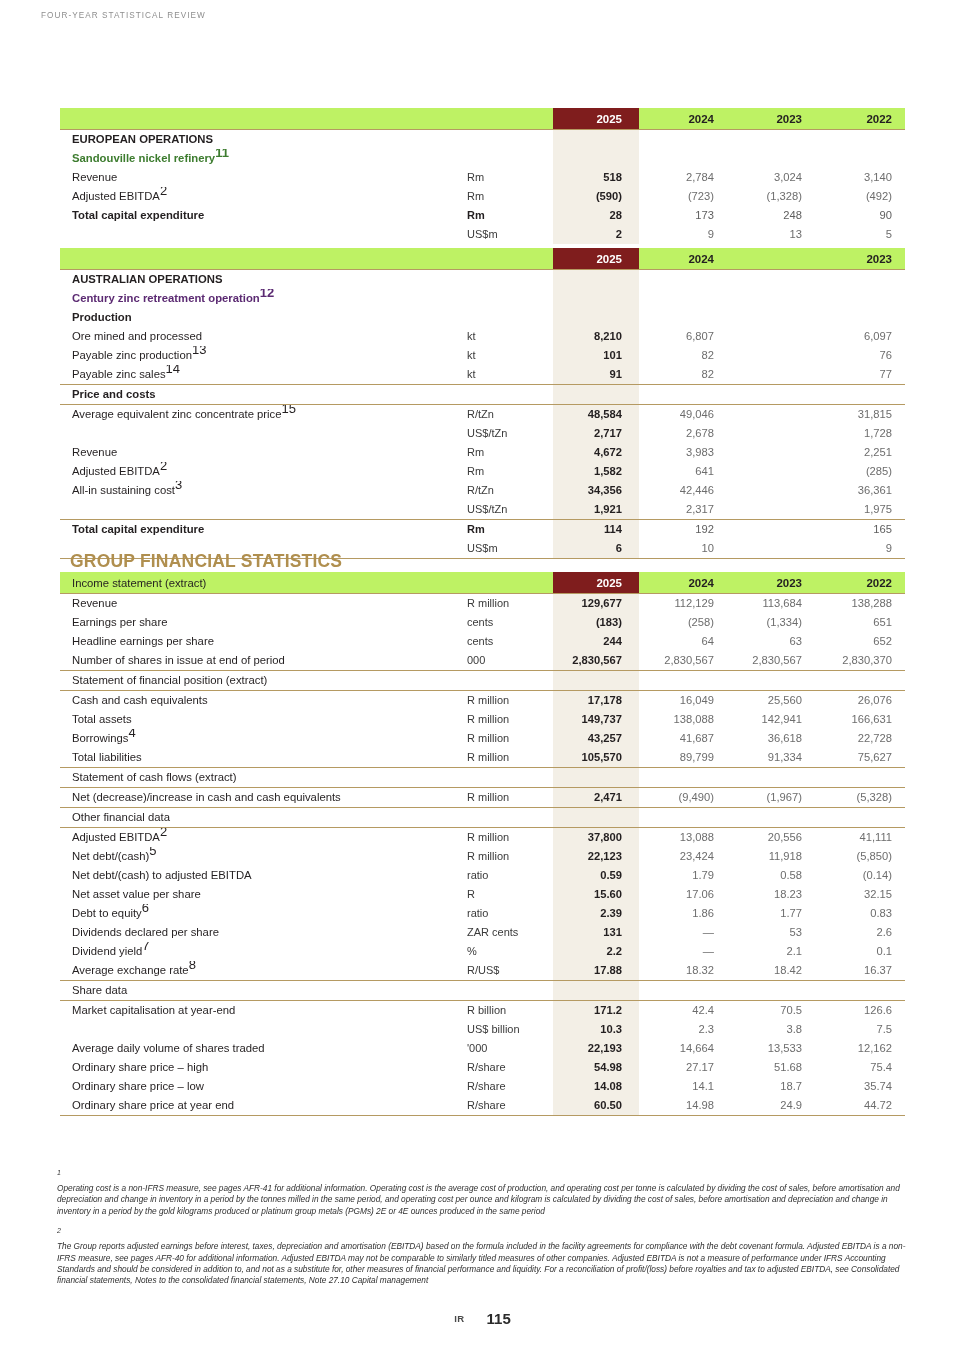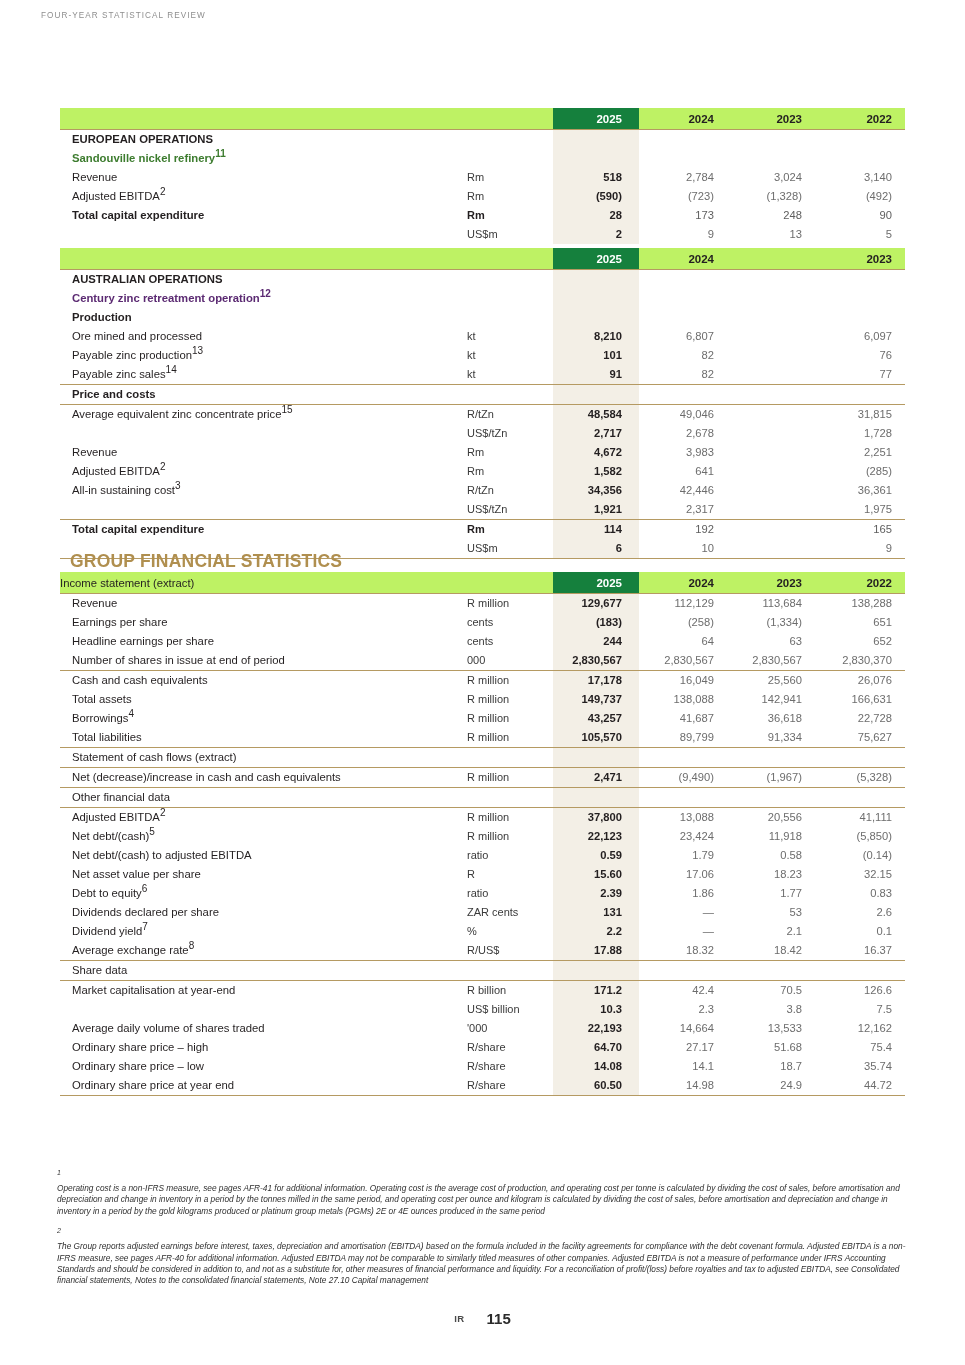--- a/index.html
+++ b/index.html
@@ -41,44 +41,44 @@
   .unit  { padding-left:4px; color:#3a3a3a; font-size:11px; }
   .num   { text-align:right; padding-right:13px; color:#6d6d6d; font-size:11.2px; }
   .num.cur { color:#231f20; font-weight:bold; padding-right:17px; }
 
   
   .hl { background:#f3efe6; }
 
   
   .hdrband td { height:21px; background:#bef264; }
   .hdrband td.yearcur {
-    background:#15803d; color:#ffffff; font-weight:bold;
+    background:#7f1d1d; color:#ffffff; font-weight:bold;
     text-align:right; padding-right:17px; font-size:11.5px;
   }
   .hdrband td.year {
     color:#231f20; font-weight:bold;
     text-align:right; padding-right:13px; font-size:11.5px;
   }
   .hdrband td.hdrlabel {
-    color:#231f20; font-size:11.3px;margin-top:22px;
+    color:#231f20; padding-left:12px; font-size:11.3px;margin-top:22px;
   }
   .rule-gold  { border-bottom:1.6px solid #b59a62 !important; }
   .rule-gold-t{ border-top:1.6px solid #b59a62 !important; }
 
   .grouphdr .cell { font-weight:bold; color:#231f20; }
   .grouphdr-green .cell { font-weight:bold; color:#3d7c2f; }
   .grouphdr-purple .cell { font-weight:bold; color:#5b2a72; }
   .bold .cell, .bold .num { font-weight:bold; color:#231f20; }
   .bold .num { color:#231f20; }
   .bold .num:not(.cur) { color:#5e5e5e; font-weight:normal; }
 
   .subsec .cell { color:#231f20; }
   .subsec-b .cell { font-weight:bold; color:#231f20; }
 
-  sup { font-size:10px; vertical-align:super; line-height:0; }
+  sup { font-size:13px; vertical-align:super; line-height:0; }
 
   
   .section-title {
     position:absolute; left:70px;
     font-size:17.5px; font-weight:bold;
     color:#b08f4f; letter-spacing:0.2px;
   }
 
   
   .footnotes { position:absolute; left:57px; top:1168px; width:855px; }
@@ -665,20 +665,40 @@
             <td class=" rule-gold">
               <div class="cell num">2,830,567</div>
             </td>
             <td class=" rule-gold">
               <div class="cell num">2,830,567</div>
             </td>
             <td class=" rule-gold">
               <div class="cell num">2,830,370</div>
             </td>
           </tr>
+          <tr class="subsec">
+            <td class="rule-gold rule-gold-t">
+              <div class="cell lbl">Statement of financial position (extract)</div>
+            </td>
+            <td class="rule-gold rule-gold-t">
+              <div class="cell unit"></div>
+            </td>
+            <td class=" hl rule-gold rule-gold-t">
+              <div class="cell num cur"></div>
+            </td>
+            <td class=" rule-gold rule-gold-t">
+              <div class="cell num"></div>
+            </td>
+            <td class=" rule-gold rule-gold-t">
+              <div class="cell num"></div>
+            </td>
+            <td class=" rule-gold rule-gold-t">
+              <div class="cell num"></div>
+            </td>
+          </tr>
           <tr class="">
             <td class="">
               <div class="cell lbl">Cash and cash equivalents</div>
             </td>
             <td class="">
               <div class="cell unit">R million</div>
             </td>
             <td class=" hl ">
               <div class="cell num cur">17,178</div>
             </td>
@@ -1053,21 +1073,21 @@
             </td>
           </tr>
           <tr class="">
             <td class="">
               <div class="cell lbl">Ordinary share price – high</div>
             </td>
             <td class="">
               <div class="cell unit">R/share</div>
             </td>
             <td class=" hl ">
-              <div class="cell num cur">64.70</div>
+              <div class="cell num cur">54.98</div>
             </td>
             <td class=" ">
               <div class="cell num">27.17</div>
             </td>
             <td class=" ">
               <div class="cell num">51.68</div>
             </td>
             <td class=" ">
               <div class="cell num">75.4</div>
             </td>

